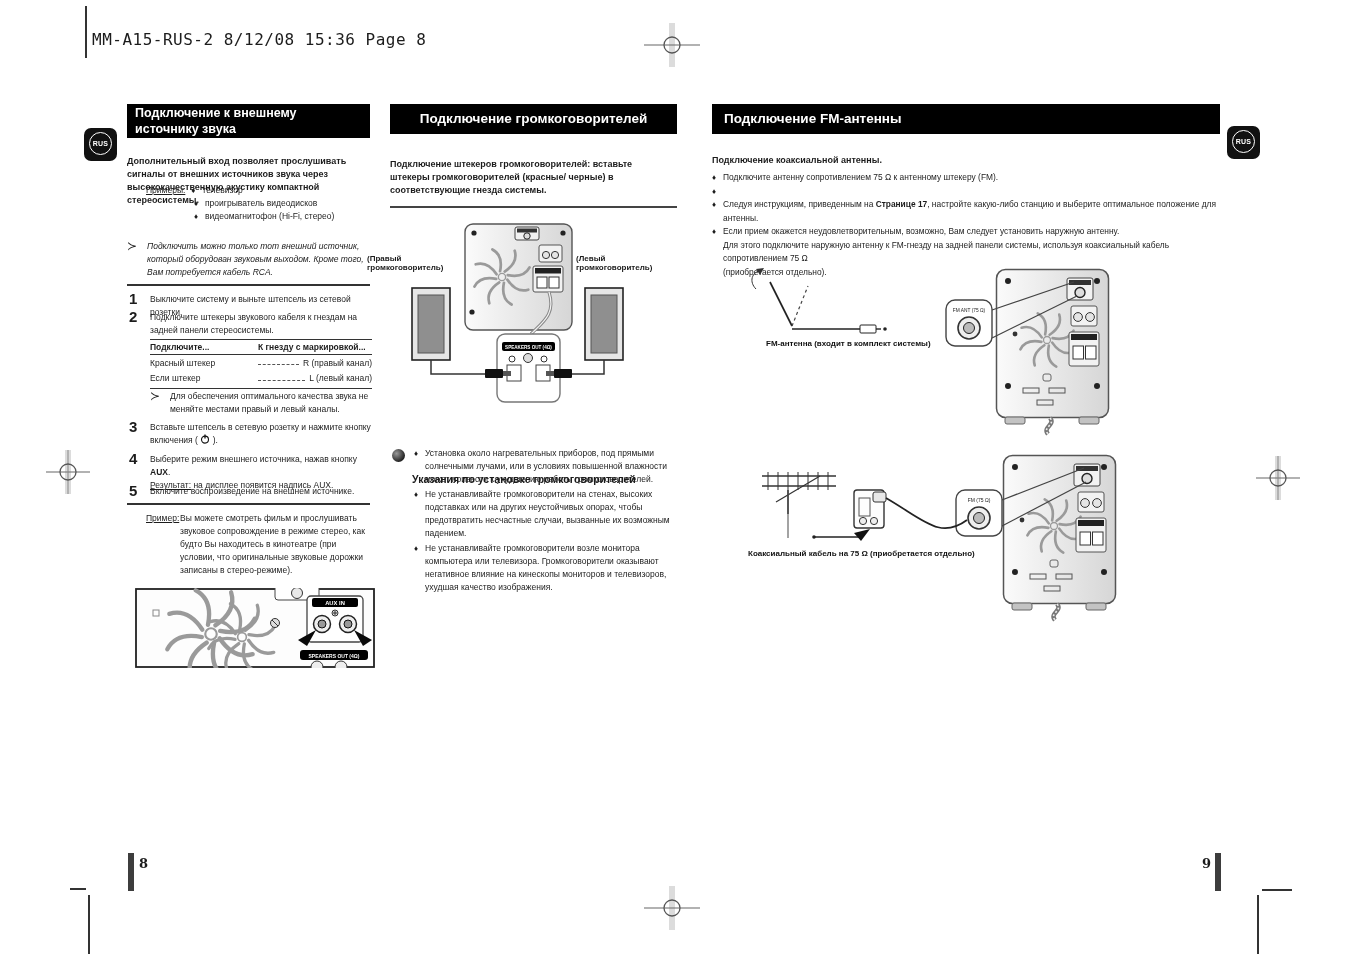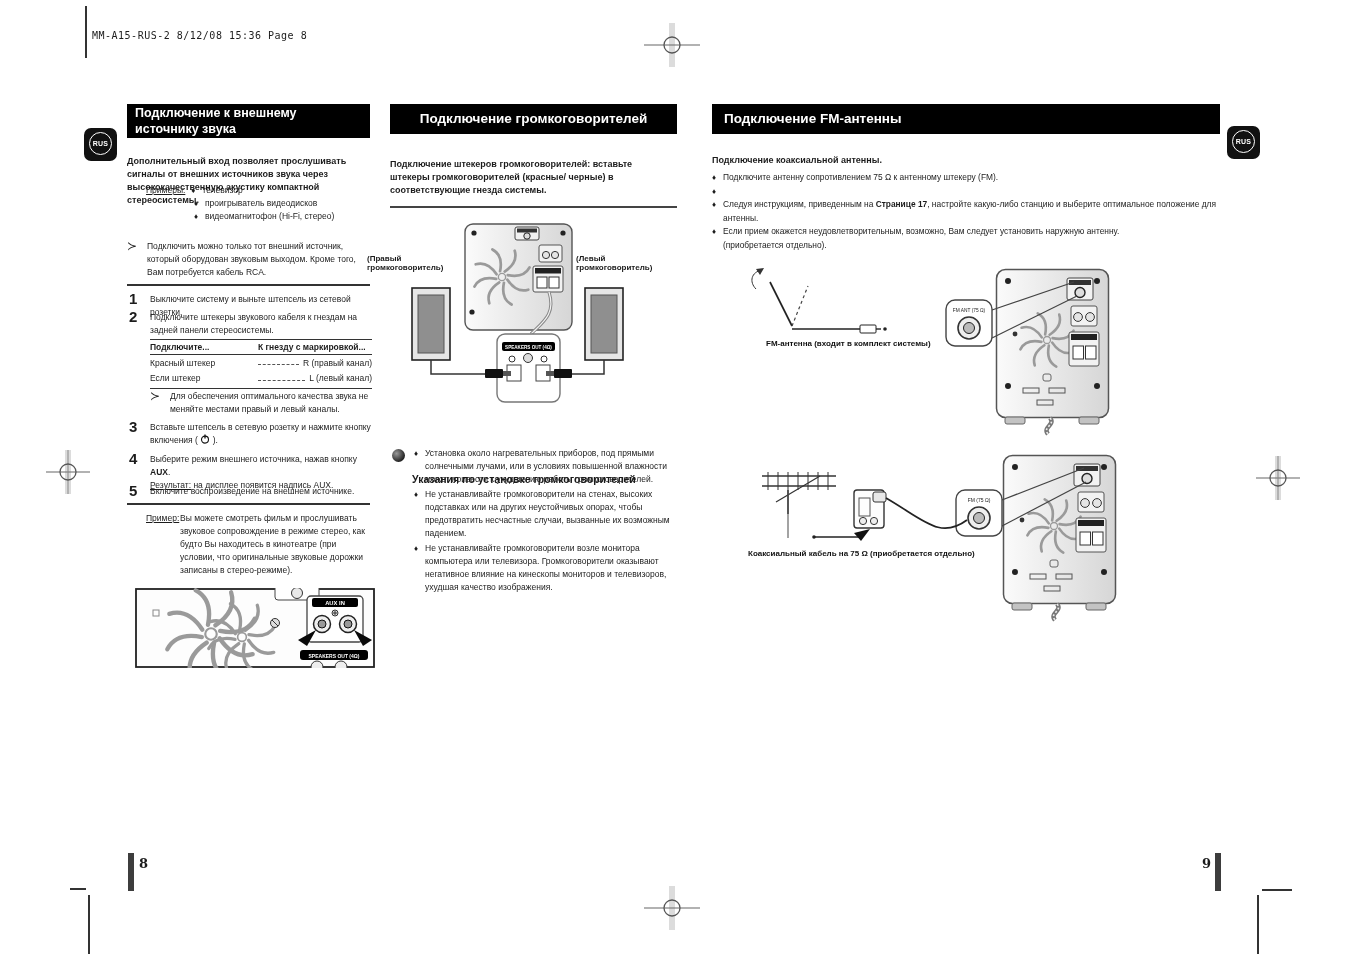--- a/index.html
+++ b/index.html
@@ -112,21 +112,21 @@
   <line x1="22" y1="0" x2="22" y2="44" stroke="#888" stroke-width="1"></line>
   <circle cx="22" cy="22" r="8" fill="none" stroke="#555" stroke-width="1.3"></circle>
 </svg>
 <svg class="abs" style="left:1256px;top:456px;" width="44" height="44">
   <rect x="19" y="0" width="6" height="44" fill="#dcdcdc"></rect>
   <line x1="0" y1="22" x2="44" y2="22" stroke="#666" stroke-width="1.2"></line>
   <line x1="22" y1="0" x2="22" y2="44" stroke="#888" stroke-width="1"></line>
   <circle cx="22" cy="22" r="8" fill="none" stroke="#555" stroke-width="1.3"></circle>
 </svg>
 
-<div class="abs mono" style="left:92px;top:30px;font-size:10px;letter-spacing:.5px;">MM-A15-RUS-2  8/12/08  15:36  Page 8</div>
+<div class="abs mono" style="left:92px;top:30px;font-size:16px;letter-spacing:.5px;">MM-A15-RUS-2  8/12/08  15:36  Page 8</div>
 
 <div class="abs rusbadge" style="left:84px;top:128px;">
   <div class="ring">RUS</div>
 </div>
 <div class="abs rusbadge" style="left:1227px;top:126px;">
   <div class="ring">RUS</div>
 </div>
 
 <div class="abs bar" style="left:127px;top:104px;width:243px;height:34px;padding-left:8px;box-sizing:border-box;font-size:12.5px;line-height:15.5px;padding-top:2px;">
   <div>Подключение к внешнему</div>
@@ -146,21 +146,21 @@
     <span>проигрыватель видеодисков</span>
   </div>
   <div class="row" style="padding-left:48px;">
     <span class="dia-bullet">♦</span>
     <span>видеомагнитофон (Hi-Fi, стерео)</span>
   </div>
 </div>
 
 <div class="abs row" style="left:127px;top:240px;width:245px;">
   <span class="note-arrow">≻</span>
-  <span class="t85" style="width:222px;">Подключить можно только тот внешний источник, который оборудован звуковым выходом. Кроме того, Вам потребуется кабель RCA.</span>
+  <span class="t85" style="width:222px;font-style:italic;">Подключить можно только тот внешний источник, который оборудован звуковым выходом. Кроме того, Вам потребуется кабель RCA.</span>
 </div>
 
 <div class="abs hr" style="left:127px;top:284px;width:243px;"></div>
 
 <span class="abs stepnum" style="left:129px;top:290px;">1</span>
 <div class="abs t85" style="left:150px;top:293px;width:222px;">Выключите систему и выньте штепсель из сетевой розетки.</div>
 
 <span class="abs stepnum" style="left:129px;top:308px;">2</span>
 <div class="abs t85" style="left:150px;top:311px;width:222px;">Подключите штекеры звукового кабеля к гнездам на задней панели стереосистемы.</div>
 
@@ -335,20 +335,21 @@
     <span class="dia-bullet">♦</span>
   </div>
   <div class="row t84">
     <span class="dia-bullet">♦</span>
     <span><span>Следуя инструкциям, приведенным на </span><span class="b">Странице 17</span><span>, настройте какую-либо станцию и выберите оптимальное положение для антенны.</span></span>
   </div>
   <div class="row t84">
     <span class="dia-bullet">♦</span>
     <span style="width:496px;">
       <div>Если прием окажется неудовлетворительным, возможно, Вам следует установить наружную антенну.</div>
+      <div>Для этого подключите наружную антенну к FM-гнезду на задней панели системы, используя коаксиальный кабель сопротивлением 75 Ω</div>
       <div>(приобретается отдельно).</div>
     </span>
   </div>
 </div>
 
 <svg class="abs" style="left:740px;top:256px;" width="400" height="192" viewBox="0 0 400 192">
   <use href="#unit" x="255" y="12" width="115" height="160"></use>
   <g>
     <line x1="252" y1="54" x2="334" y2="26" stroke="#444" stroke-width="1.2"></line>
     <line x1="252" y1="82" x2="337" y2="40" stroke="#444" stroke-width="1.2"></line>

